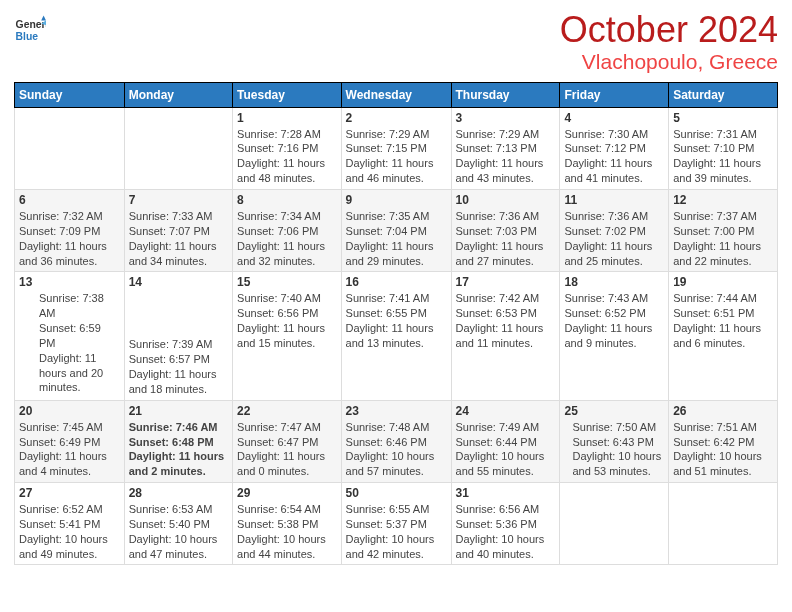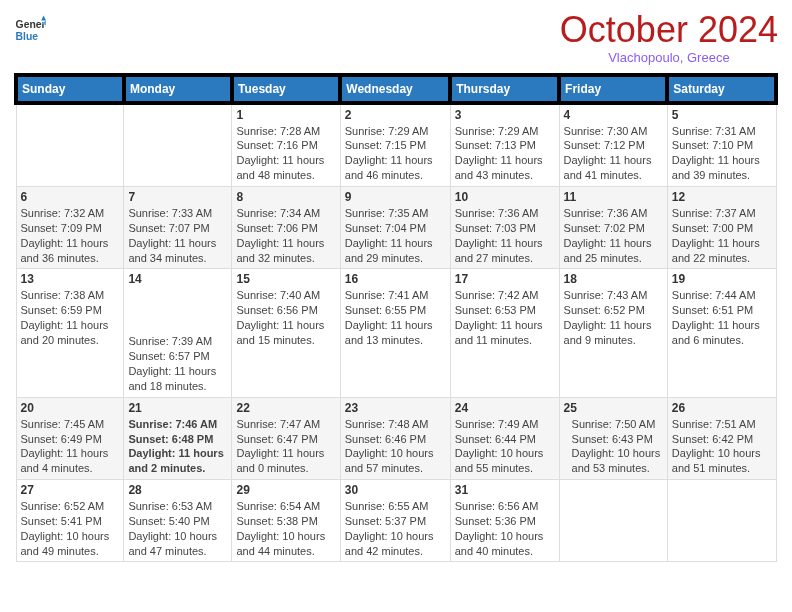--- a/index.html
+++ b/index.html
@@ -35,37 +35,36 @@
     .title-block {
       text-align: right;
     }
     .calendar-title {
       font-size: 36px;
       font-weight: normal;
       color: #b91c1c;
       line-height: 1.1;
     }
     .calendar-subtitle {
-      font-size: 13px;
-      color: #8b5cf6;
-      text-align: center;
+      font-size: 21px;
+      color: #ef4444;
     }
     table {
       width: 100%;
       border-collapse: collapse;
       font-size: 10.5px;
     }
     thead tr th {
       background-color: #2b7abf;
       color: #fff;
       padding: 5px 4px;
       text-align: left;
       font-size: 12px;
       font-weight: bold;
-      border: 4px solid #000000;
+      border: 1px solid #000000;
     }
     tbody tr td {
       border: 1px solid #ddd;
       vertical-align: top;
       padding: 3px 4px;
       width: 113px;
       min-height: 70px;
       height: 80px;
       color: #333;
     }
@@ -200,21 +199,21 @@
           <td>
             <span class="day-num">12</span>
             <div class="day-info" style="white-space: pre-wrap;">Sunrise: 7:37 AM
 Sunset: 7:00 PM
 Daylight: 11 hours and 22 minutes.</div>
           </td>
         </tr>
         <tr>
           <td>
             <span class="day-num">13</span>
-            <div class="day-info" style="white-space: pre-wrap;">Sunrise: 7:38 AM
+            <div class="day-info" style="white-space: pre-wrap; margin-left: 20px;">Sunrise: 7:38 AM
 Sunset: 6:59 PM
 Daylight: 11 hours and 20 minutes.</div>
           </td>
           <td>
             <span class="day-num">14</span>
             <div class="day-info" style="white-space: pre-wrap; margin-top: 48px;">Sunrise: 7:39 AM
 Sunset: 6:57 PM
 Daylight: 11 hours and 18 minutes.</div>
           </td>
           <td>
@@ -305,21 +304,21 @@
 Sunset: 5:40 PM
 Daylight: 10 hours and 47 minutes.</div>
           </td>
           <td>
             <span class="day-num">29</span>
             <div class="day-info" style="white-space: pre-wrap;">Sunrise: 6:54 AM
 Sunset: 5:38 PM
 Daylight: 10 hours and 44 minutes.</div>
           </td>
           <td>
-            <span class="day-num">30</span>
+            <span class="day-num">50</span>
             <div class="day-info" style="white-space: pre-wrap;">Sunrise: 6:55 AM
 Sunset: 5:37 PM
 Daylight: 10 hours and 42 minutes.</div>
           </td>
           <td>
             <span class="day-num">31</span>
             <div class="day-info" style="white-space: pre-wrap;">Sunrise: 6:56 AM
 Sunset: 5:36 PM
 Daylight: 10 hours and 40 minutes.</div>
           </td>

